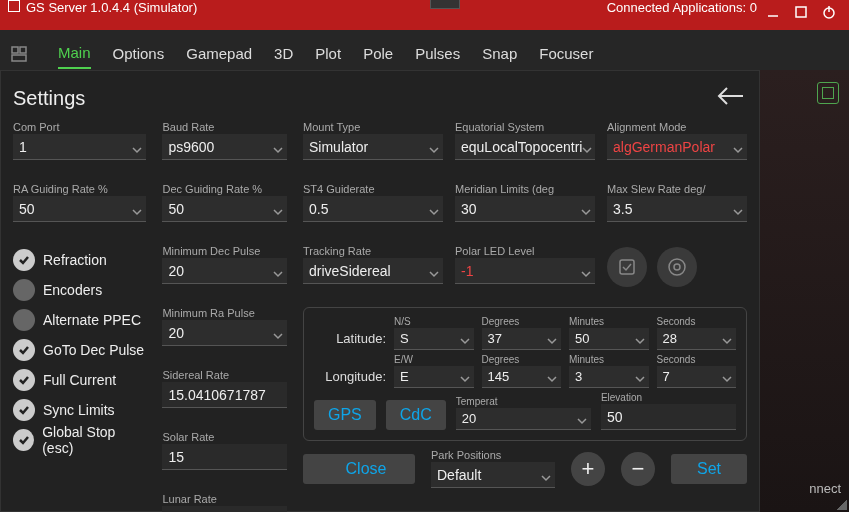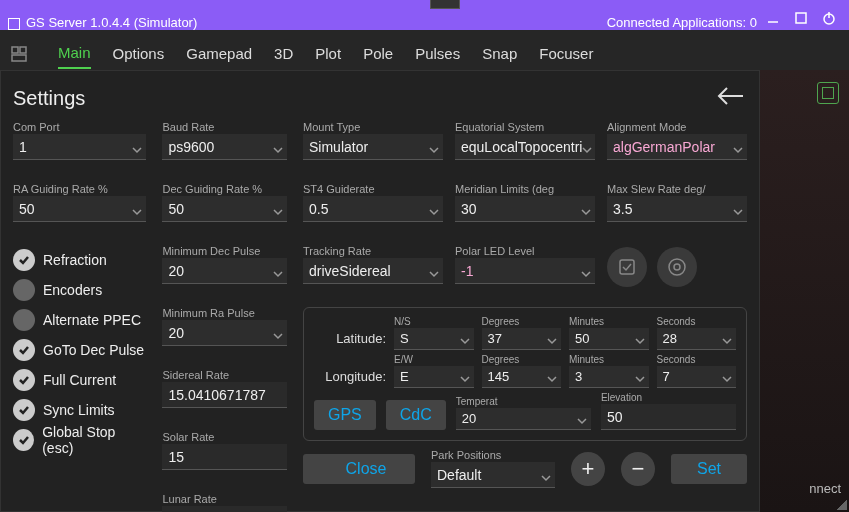--- a/index.html
+++ b/index.html
@@ -1,17 +1,17 @@
 <!DOCTYPE html>
 <html><head>
 <meta charset="utf-8">
 <style>
   * { box-sizing: border-box; margin: 0; padding: 0; }
   body { width:849px; height:512px; background:#1a1a1a; font-family:"Segoe UI",Arial,sans-serif; color:#ddd; font-size:13px; overflow:hidden; position:relative; }
-  .titlebar { height:30px; background:#8b5cf6; display:flex; align-items:flex-end; padding:0 8px; color:#fff; font-size:13px; }
+  .titlebar { height:30px; background:#b91c1c; display:flex; align-items:flex-start; padding:0 8px; color:#fff; font-size:13px; }
   .titlebar .sq { width:12px; height:12px; border:1.5px solid #fff; margin-right:6px; }
   .titlebar .spacer { flex:1; }
   .titlebar .wbtn { width:24px; height:24px; display:flex; align-items:center; justify-content:center; margin-left:4px; cursor:pointer; }
   .titlebar svg { stroke:#fff; fill:none; stroke-width:1.5; }
   .tabstrip { height:48px; background:#262626; display:flex; align-items:center; padding:0 10px; gap:22px; border-bottom:1px solid #111; }
   .tabicon { width:18px; height:18px; margin-right:8px; }
   .tabicon svg { stroke:#888; fill:none; stroke-width:1.5; }
   .tab { color:#ddd; font-size:15px; cursor:pointer; padding:6px 0; }
   .tab.active { color:#4fd14f; border-bottom:2px solid #4fd14f; }
   .panel { position:absolute; left:0; top:70px; width:760px; height:442px; background:#222; padding:10px 12px 12px 12px; border:1px solid #333; }
@@ -21,21 +21,21 @@
   .back-arrow svg { stroke:#ddd; stroke-width:2; fill:none; }
   .body { display:flex; gap:16px; margin-top:6px; }
   .col { display:flex; flex-direction:column; gap:6px; }
   .col.left { width:150px; }
   .col.c2 { width:140px; }
   .col.c3 { width:140px; }
   .col.c4 { width:140px; }
   .col.c5 { width:140px; }
   .field-label { font-size:11px; color:#aaa; margin-bottom:1px; white-space:nowrap; overflow:hidden; }
   .dropdown, .numfield { height:26px; background:#2d2d2d; border-bottom:1px solid #555; display:flex; align-items:center; padding:0 4px 0 6px; font-size:14px; color:#eee; position:relative; }
-  .dropdown.disabled { color:#f9a8d4; }
+  .dropdown.disabled { color:#ef4444; }
   .dropdown .caret { margin-left:auto; width:10px; height:10px; }
   .caret svg { stroke:#999; stroke-width:1.5; fill:none; }
   .numfield { background:#2a2a2a; }
   .fieldblock { margin-bottom:17px; }
   .toggle-row { display:flex; align-items:center; gap:8px; height:30px; }
   .toggle { width:22px; height:22px; border-radius:50%; background:#666; display:flex; align-items:center; justify-content:center; cursor:pointer; }
   .toggle.on { background:#ccc; }
   .toggle.on svg { stroke:#222; stroke-width:2.5; fill:none; }
   .toggle-label { color:#eee; font-size:14px; }
   .icon-btns { display:flex; gap:10px; margin-top:2px; }

